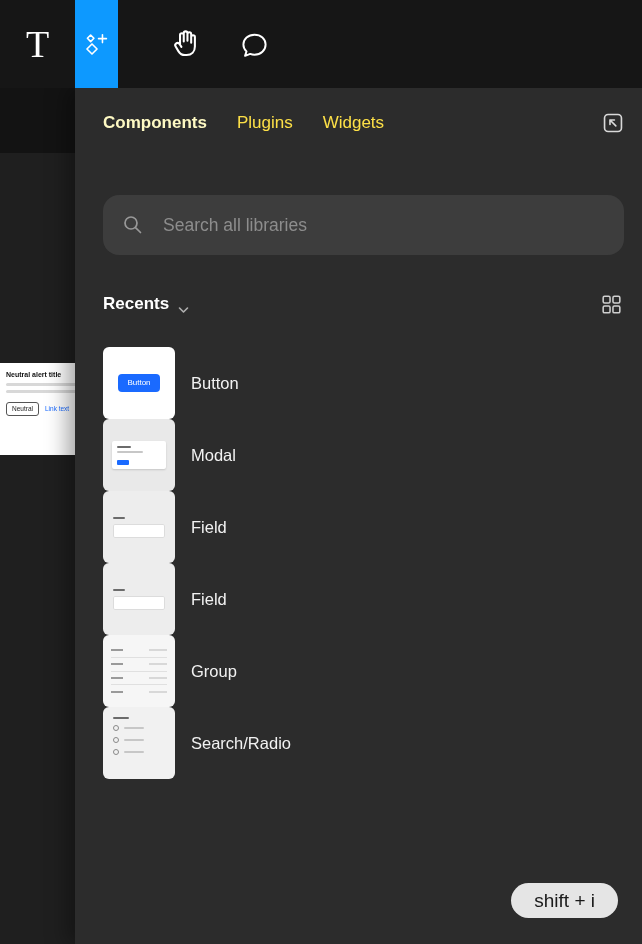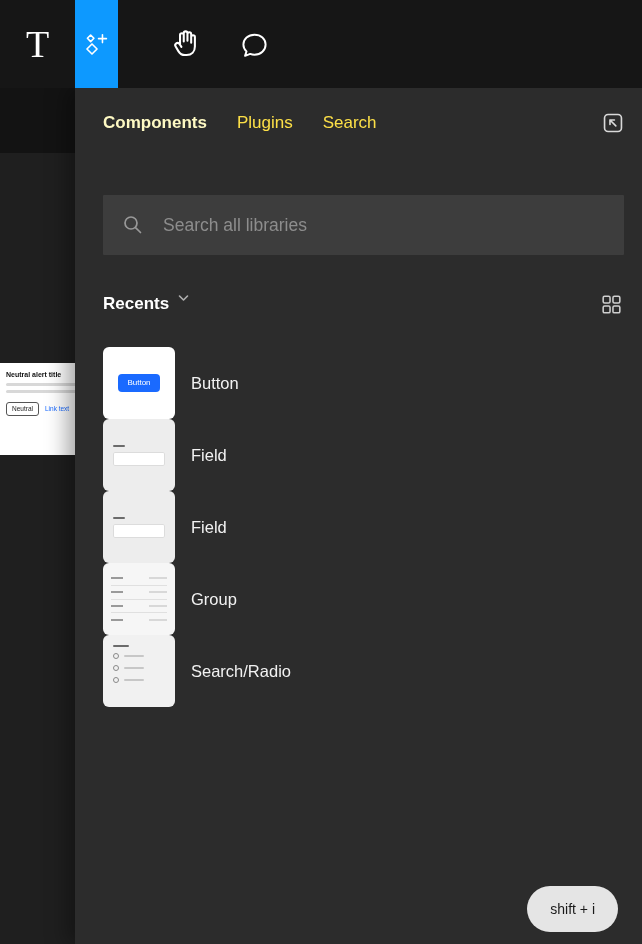--- a/index.html
+++ b/index.html
@@ -32,27 +32,27 @@
   
   .panel{position:absolute;left:75px;top:88px;width:567px;height:856px;background:var(--panel-bg,#2c2c2c);
          z-index:4;box-shadow:-8px 0 20px rgba(0,0,0,.35);}
   .panel-header{position:absolute;top:22px;left:28px;right:16px;display:flex;align-items:center;gap:30px;}
   .tab{font-size:17px;color:#fde047;font-weight:400;cursor:pointer;background:none;border:0;padding:0;font-family:inherit;}
   .tab.active{color:#fef9c3;font-weight:700;}
   .icon-btn{background:none;border:0;padding:0;display:flex;align-items:center;justify-content:center;
             cursor:pointer;color:#d4d4d4;}
   .ml-auto{margin-left:auto;}
 
-  .searchbar{position:absolute;top:107px;left:28px;width:521px;height:60px;background:#3d3d3d;border-radius:1px;
+  .searchbar{position:absolute;top:107px;left:28px;width:521px;height:60px;background:#3d3d3d;border-radius:16px;
              display:flex;align-items:center;padding:0 18px;box-sizing:border-box;gap:16px;}
   .search-input{flex:1;background:transparent;border:0;outline:none;color:#ddd;font-size:17.5px;font-family:inherit;}
   .search-input::placeholder{color:#8d8d8d;}
 
   .recents-row{position:absolute;top:203px;left:28px;width:521px;display:flex;align-items:center;height:26px;}
-  .recents-toggle{display:flex;align-items:flex-start;gap:9px;background:none;border:0;padding:0;cursor:pointer;}
+  .recents-toggle{display:flex;align-items:flex-end;gap:9px;background:none;border:0;padding:0;cursor:pointer;}
   .recents-title{font-size:17px;font-weight:700;color:#fff;}
 
   .list{position:absolute;top:259px;left:28px;width:521px;display:flex;flex-direction:column;}
   .row{display:flex;align-items:center;gap:16px;cursor:pointer;}
   .row-label{font-size:16.5px;color:#f2f2f2;}
   .thumb{width:72px;height:72px;border-radius:6px;background:#f1f1f1;flex:none;position:relative;
          overflow:hidden;box-sizing:border-box;}
 
   
   .ln{display:block;height:2px;background:#c7c7c7;border-radius:1px;}
@@ -70,22 +70,22 @@
   .thumb--alert .ln + .ln{margin-top:5px;}
   .thumb--group{background:#f6f6f6;display:flex;flex-direction:column;padding:9px 8px;}
   .g-row{flex:1;border-bottom:1px solid #e0e0e0;position:relative;}
   .g-row:last-child{border-bottom:0;}
   .g-row::before{content:"";position:absolute;left:0;top:50%;width:12px;height:2px;background:#9a9a9a;transform:translateY(-50%);}
   .g-row::after{content:"";position:absolute;right:0;top:50%;width:18px;height:2px;background:#d8d8d8;transform:translateY(-50%);}
   .thumb--radio{background:#f1f1f1;display:flex;flex-direction:column;padding:10px;}
   .r-row{display:flex;align-items:center;gap:5px;margin-top:6px;}
   .r-dot{width:6px;height:6px;border:1px solid #8a8a8a;border-radius:50%;box-sizing:border-box;flex:none;}
 
-  .pill{position:absolute;right:24px;bottom:12px;background:#e5e5e5;color:#1a1a1a;font-size:14px;
-        padding:16px 23px;border-radius:26px;line-height:1;}
+  .pill{position:absolute;right:24px;bottom:26px;background:#e5e5e5;color:#1a1a1a;font-size:19px;
+        padding:8px 23px;border-radius:26px;line-height:1;}
 </style>
 </head>
 <body>
 
 <div class="screen">
 
   <div class="canvas-area">
     <div class="canvas-top-band"></div>
     <div class="canvas-card">
       <div class="c-title">Neutral alert title</div>
@@ -120,21 +120,21 @@
         <path d="M12 4.4c-4.9 0-8.6 3.4-8.6 7.6 0 2 .9 3.9 2.4 5.3l-1.1 3.5 4-1.5c1 .4 2.1.6 3.3.6 4.9 0 8.6-3.4 8.6-7.9S16.9 4.4 12 4.4z"></path>
       </svg>
     </button>
   </div>
 
   <div class="panel">
 
     <div class="panel-header">
       <button class="tab active">Components</button>
       <button class="tab">Plugins</button>
-      <button class="tab">Search</button>
+      <button class="tab">Widgets</button>
       <button class="icon-btn ml-auto">
         <svg width="26" height="26" viewBox="0 0 24 24" fill="none" stroke="#d9d9d9" stroke-width="1.5" stroke-linecap="round" stroke-linejoin="round">
           <rect x="4.2" y="4.2" width="15.6" height="15.6" rx="3.2"></rect>
           <path d="M14.6 14.6 9.2 9.2M9.2 13.3V9.2h4.1"></path>
         </svg>
       </button>
     </div>
 
     <div class="searchbar">
       <svg class="search-ic" width="24" height="24" viewBox="0 0 24 24" fill="none" stroke="#999" stroke-width="1.7" stroke-linecap="round">
@@ -162,20 +162,30 @@
     </div>
 
     <div class="list">
   <div class="row">
     <div class="thumb thumb--button">
             <span class="mini-btn">Button</span>
           </div>
     <div class="row-label">Button</div>
   </div>
 
+  <div class="row">
+    <div class="thumb thumb--modal">
+            <span class="mini-modal">
+              <i class="ln dark w14" style="top:5px"></i>
+              <i class="ln w26" style="top:10px"></i>
+              <i class="mini-blue"></i>
+            </span>
+          </div>
+    <div class="row-label">Modal</div>
+  </div>
 
   <div class="row">
     <div class="thumb thumb--field">
             <i class="ln dark w12"></i>
             <span class="mini-input"></span>
           </div>
     <div class="row-label">Field</div>
   </div>
 
   <div class="row">

